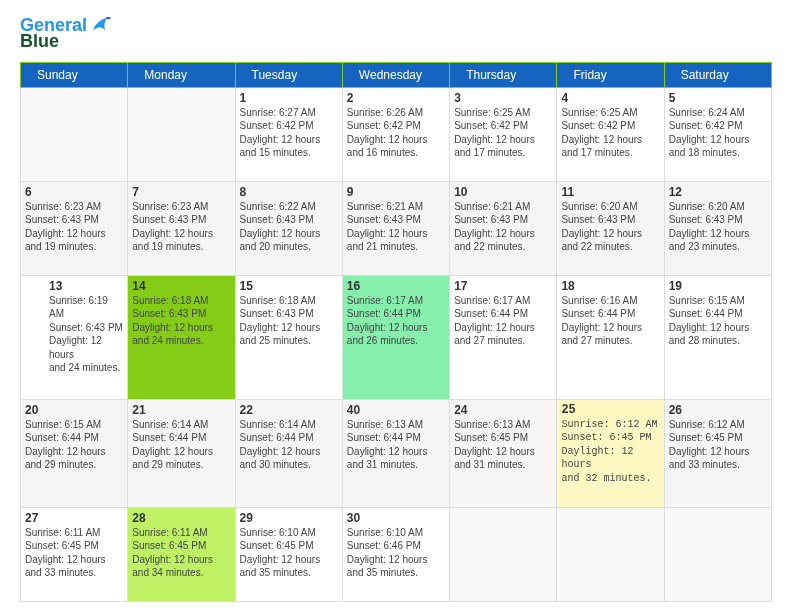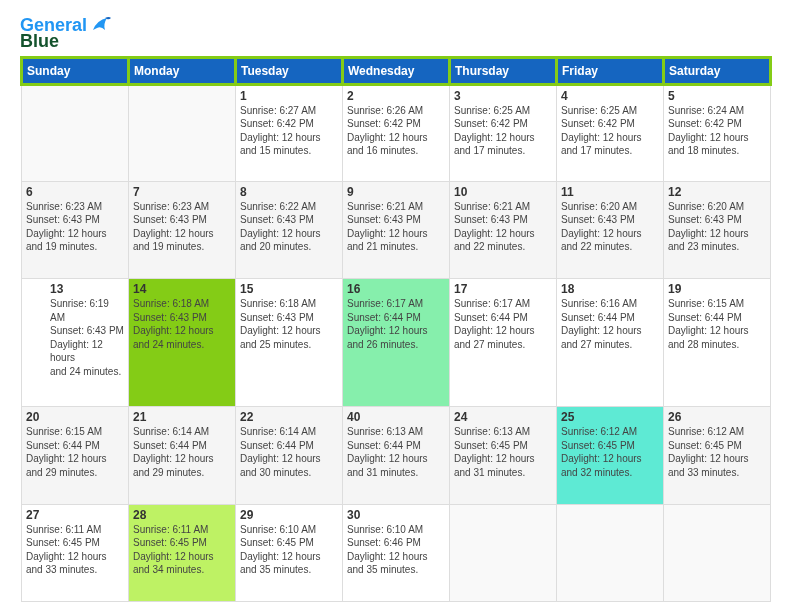--- a/index.html
+++ b/index.html
@@ -14,21 +14,21 @@
       width: 792px;
       height: 612px;
       padding: 16px 20px 10px 20px;
       display: flex;
       flex-direction: column;
     }
     .header {
       display: flex;
       justify-content: space-between;
       align-items: flex-end;
-      margin-bottom: 4px;
+      margin-bottom: 10px;
     }
     .logo {
       display: flex;
       align-items: center;
       gap: 2px;
     }
     .logo-text {
       font-size: 18px;
       font-weight: bold;
       color: #333;
@@ -54,24 +54,24 @@
       flex: 1;
       border: 1px solid #ccc;
       border-collapse: collapse;
       width: 100%;
       table-layout: fixed;
     }
     .calendar th {
       background-color: #1565C0;
       color: #fff;
       font-size: 12px;
-      font-weight: bold;
-      padding: 5px 4px;
+      font-weight: normal;
+      padding: 5px 16px;
       text-align: left;
-      border: 3px solid #84cc16;
+      border: 1px solid #84cc16;
     }
     .calendar td {
       vertical-align: top;
       border: 1px solid #ddd;
       padding: 3px 4px;
       font-size: 9.5px;
       color: #333;
       height: 78px;
     }
     .day-num {
@@ -235,21 +235,21 @@
             <div class="day-info"><span>Sunrise: 6:14 AM</span><br><span>Sunset: 6:44 PM</span><br><span>Daylight: 12 hours</span><br><span>and 30 minutes.</span></div>
           </td>
           <td style="background: rgb(245, 245, 245);">
             <span class="day-num">40</span>
             <div class="day-info"><span>Sunrise: 6:13 AM</span><br><span>Sunset: 6:44 PM</span><br><span>Daylight: 12 hours</span><br><span>and 31 minutes.</span></div>
           </td>
           <td style="background: rgb(245, 245, 245);">
             <span class="day-num">24</span>
             <div class="day-info"><span>Sunrise: 6:13 AM</span><br><span>Sunset: 6:45 PM</span><br><span>Daylight: 12 hours</span><br><span>and 31 minutes.</span></div>
           </td>
-          <td style="background: #5eead4;">
+          <td style="background: #fef9c3; font-family: Liberation Mono, monospace;">
             <span class="day-num">25</span>
             <div class="day-info"><span>Sunrise: 6:12 AM</span><br><span>Sunset: 6:45 PM</span><br><span>Daylight: 12 hours</span><br><span>and 32 minutes.</span></div>
           </td>
           <td style="background: rgb(245, 245, 245);">
             <span class="day-num">26</span>
             <div class="day-info"><span>Sunrise: 6:12 AM</span><br><span>Sunset: 6:45 PM</span><br><span>Daylight: 12 hours</span><br><span>and 33 minutes.</span></div>
           </td>
         </tr>
         <tr style="background: rgb(255, 255, 255);">
           <td style="background: rgb(255, 255, 255);">

